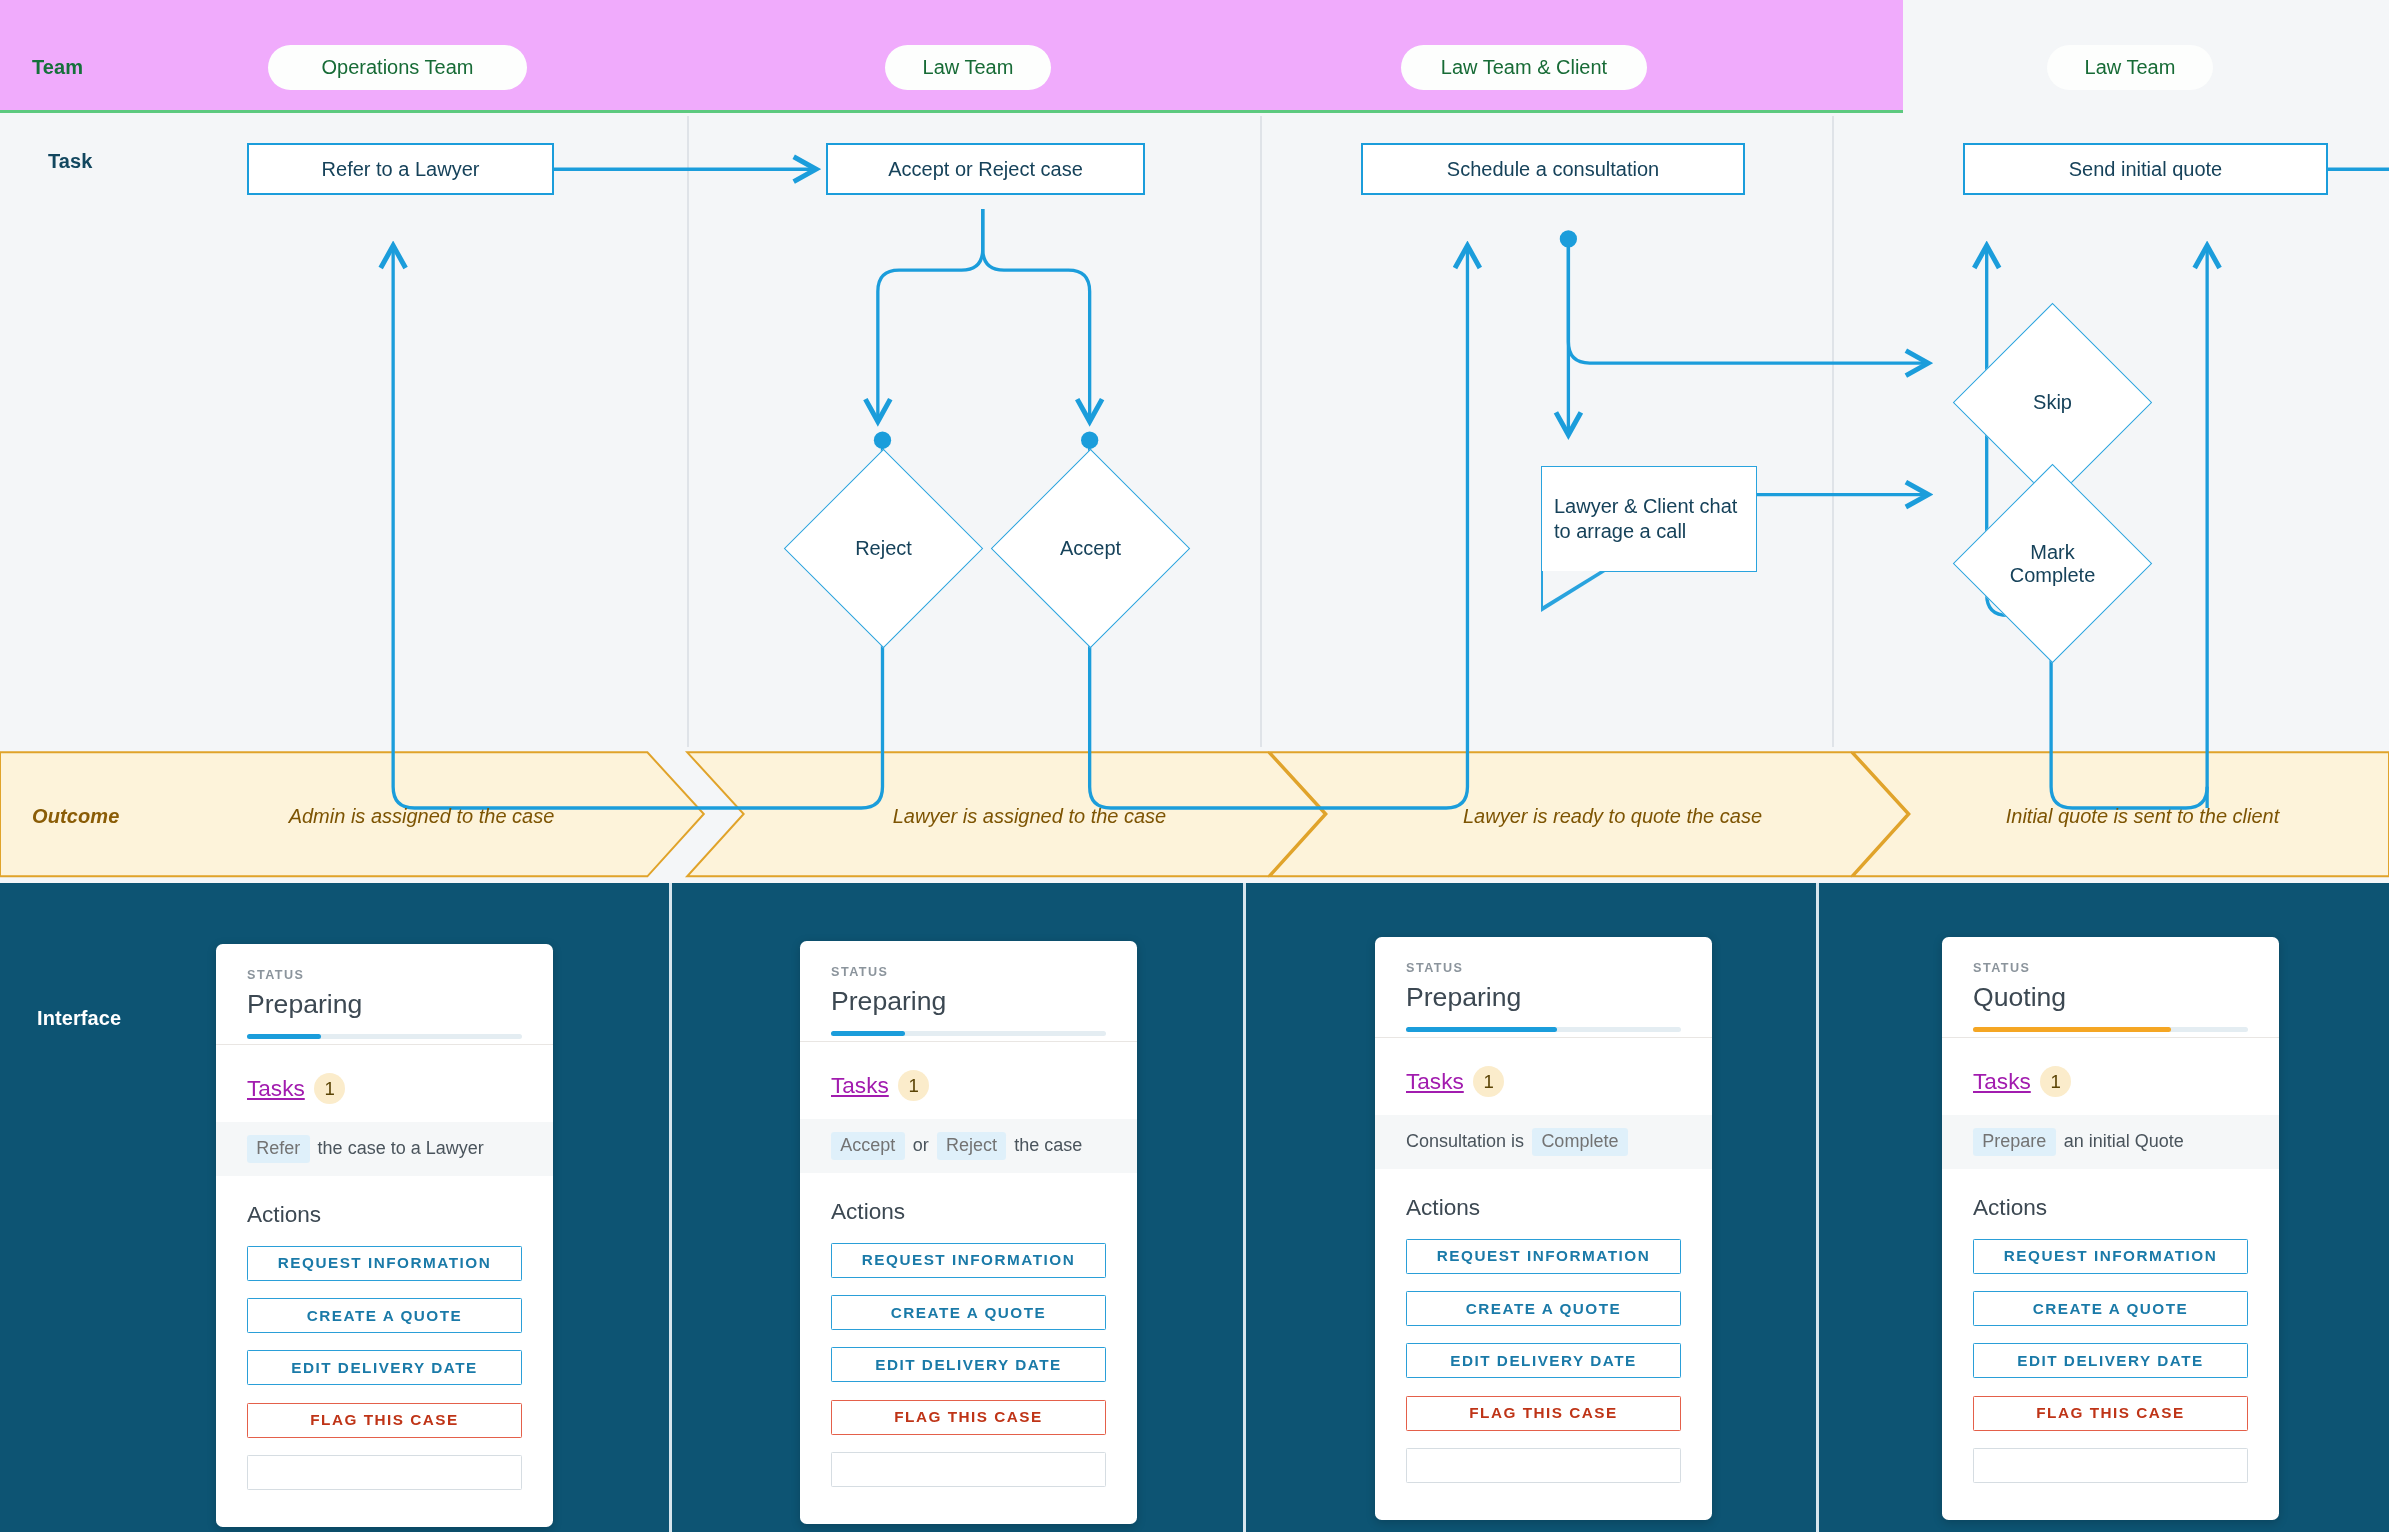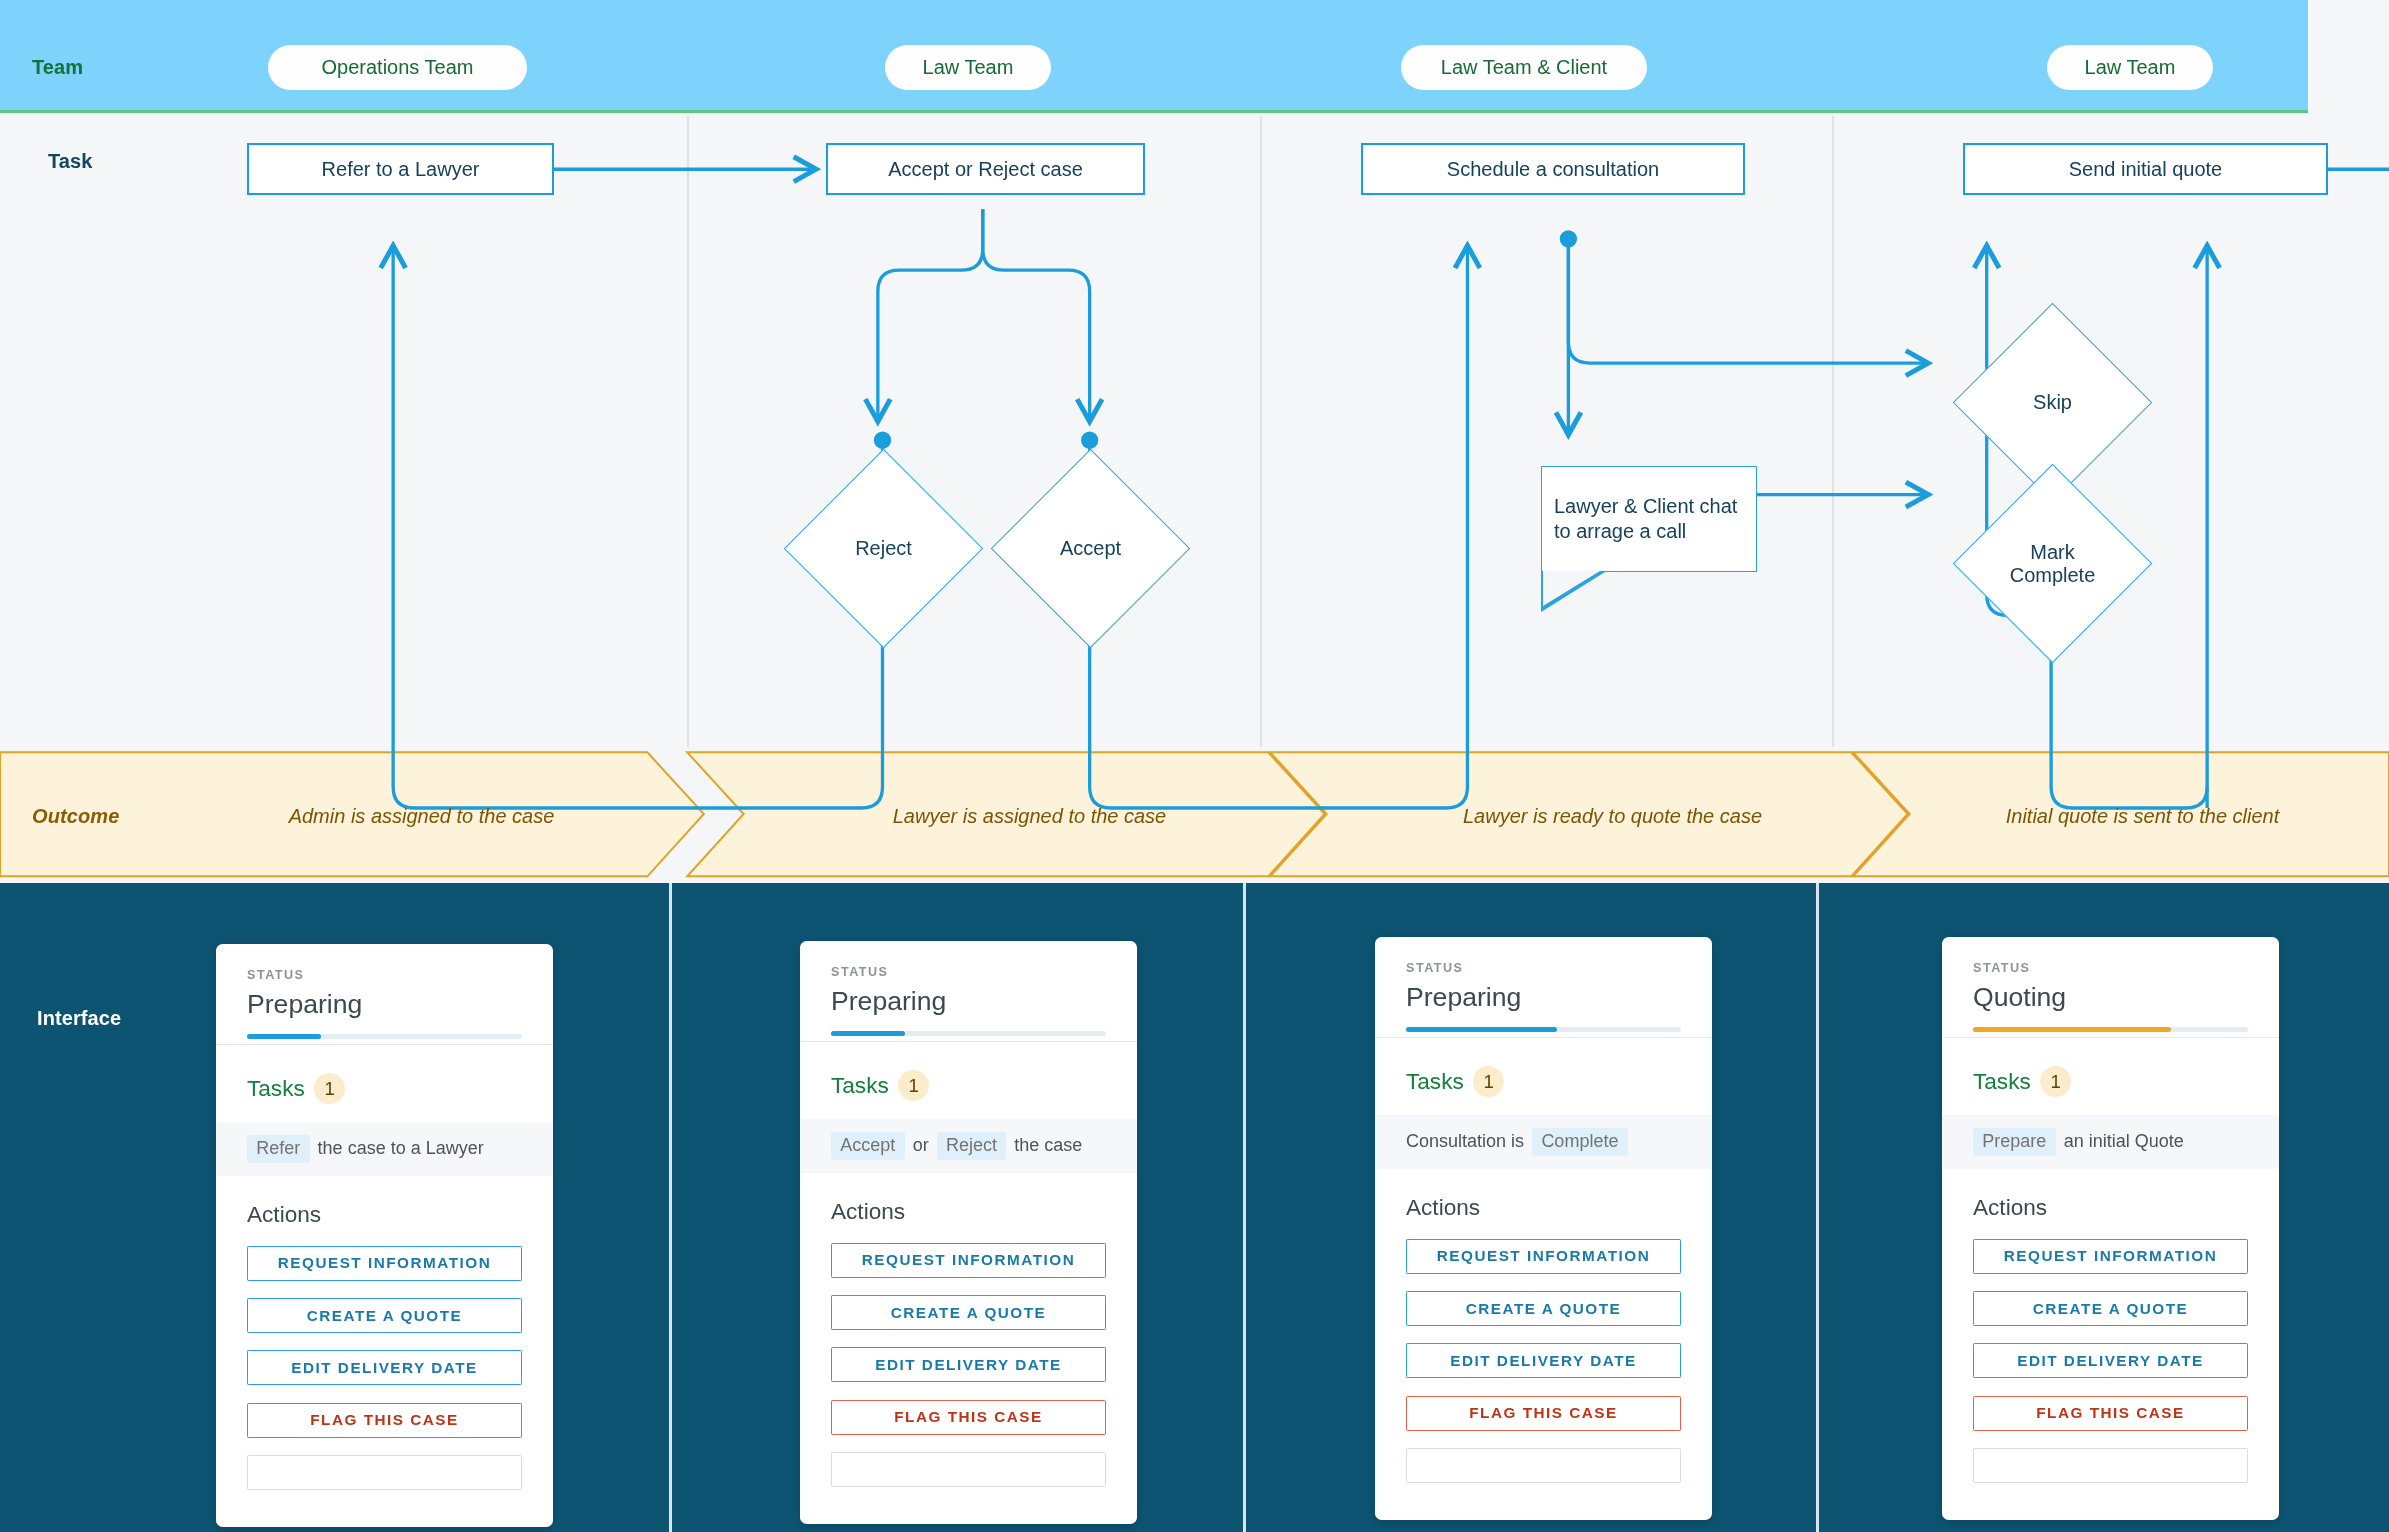--- a/index.html
+++ b/index.html
@@ -17,22 +17,22 @@
     position: absolute;
     font-weight: bold;
     font-size: 20px;
     letter-spacing: 0.1px;
     white-space: nowrap;
   }
 
   
   .team-band {
     position: absolute; left: 0; top: 0;
-    width: 2308px; height: 113px;
-    background: #7dd3fc;
+    width: 1903px; height: 113px;
+    background: #f0abfc;
     border-bottom: 3.3px solid #5cc97f;
   }
   .team-label { left: 32px; top: 56px; color: #15703a; }
   .team-chip {
     position: absolute; top: 45px;
     height: 45px;
     background: #fdfefd;
     border-radius: 22.6px;
     color: #176b36;
     font-size: 20px;
@@ -176,21 +176,21 @@
     position: absolute; left: 0; top: 0; bottom: 0;
     border-radius: 2.7px;
     display: block;
   }
   .ph-sep { height: 1.3px; background: #e9e6e3; margin-top: 5.3px; }
 
   .ph-tasks-head {
     display: flex; align-items: center; gap: 9.3px;
     padding: 28px 31px 17.3px 31px;
   }
-  .ph-tasks-title { font-size: 22.6px; color: #15803d; }
+  .ph-tasks-title { font-size: 22.6px; color: #a21caf; text-decoration: underline; }
   .ph-badge {
     width: 31px; height: 31px; border-radius: 50%;
     background: #fbeccb;
     display: flex; align-items: center; justify-content: center;
     font-size: 18.6px; color: #5b4405;
   }
 
   .ph-task-row {
     background: #f5f7f8;
     padding: 13.3px 31px;

